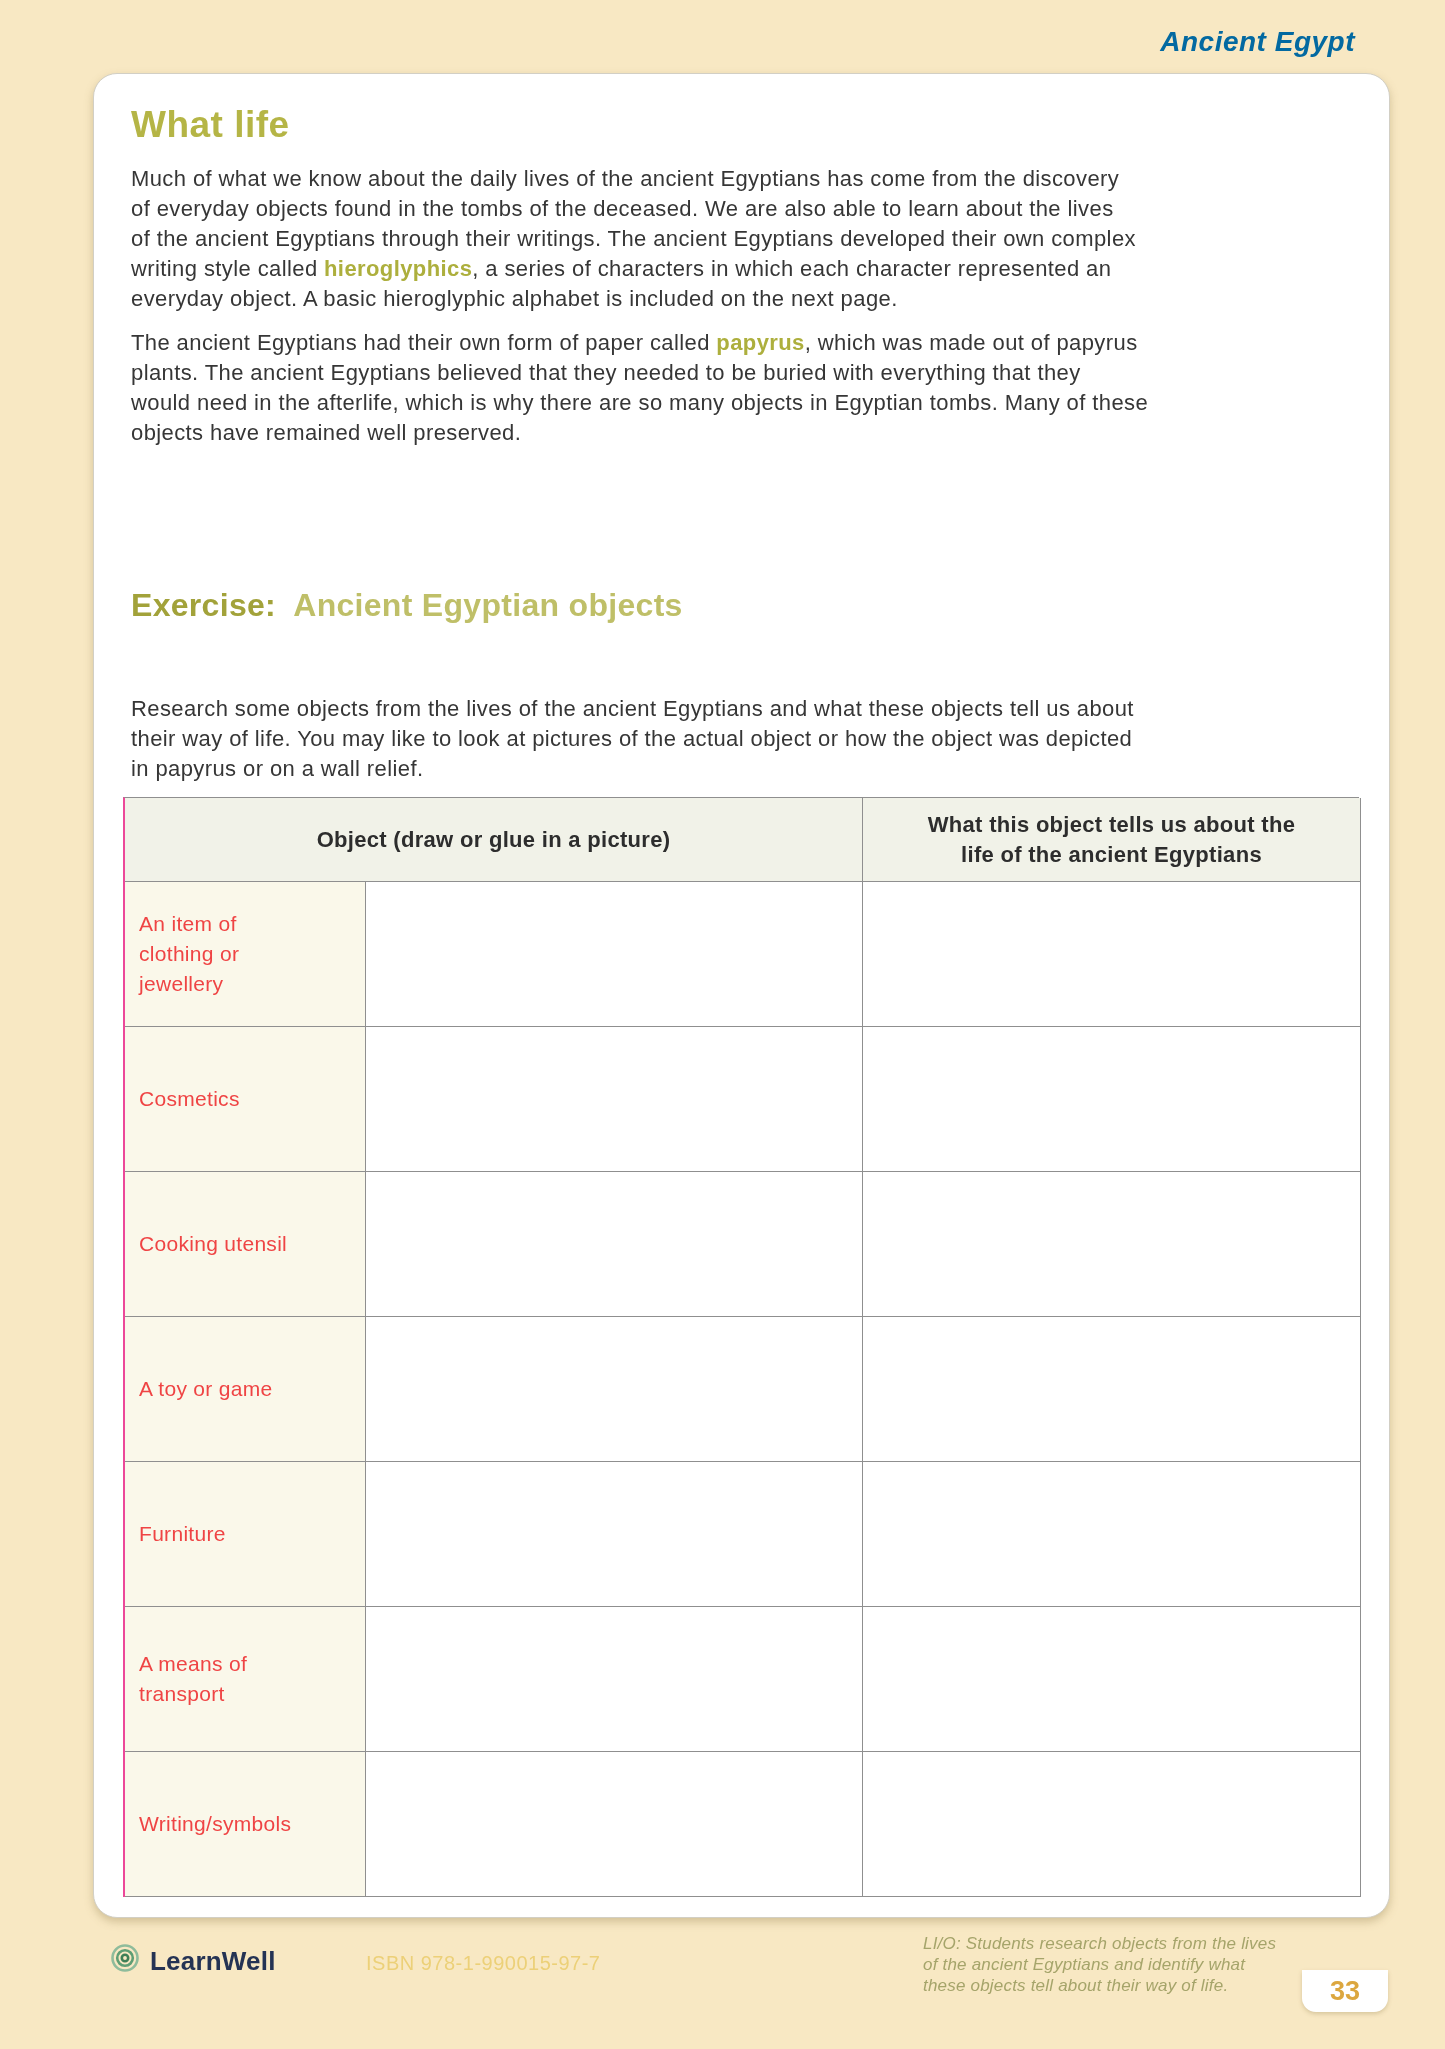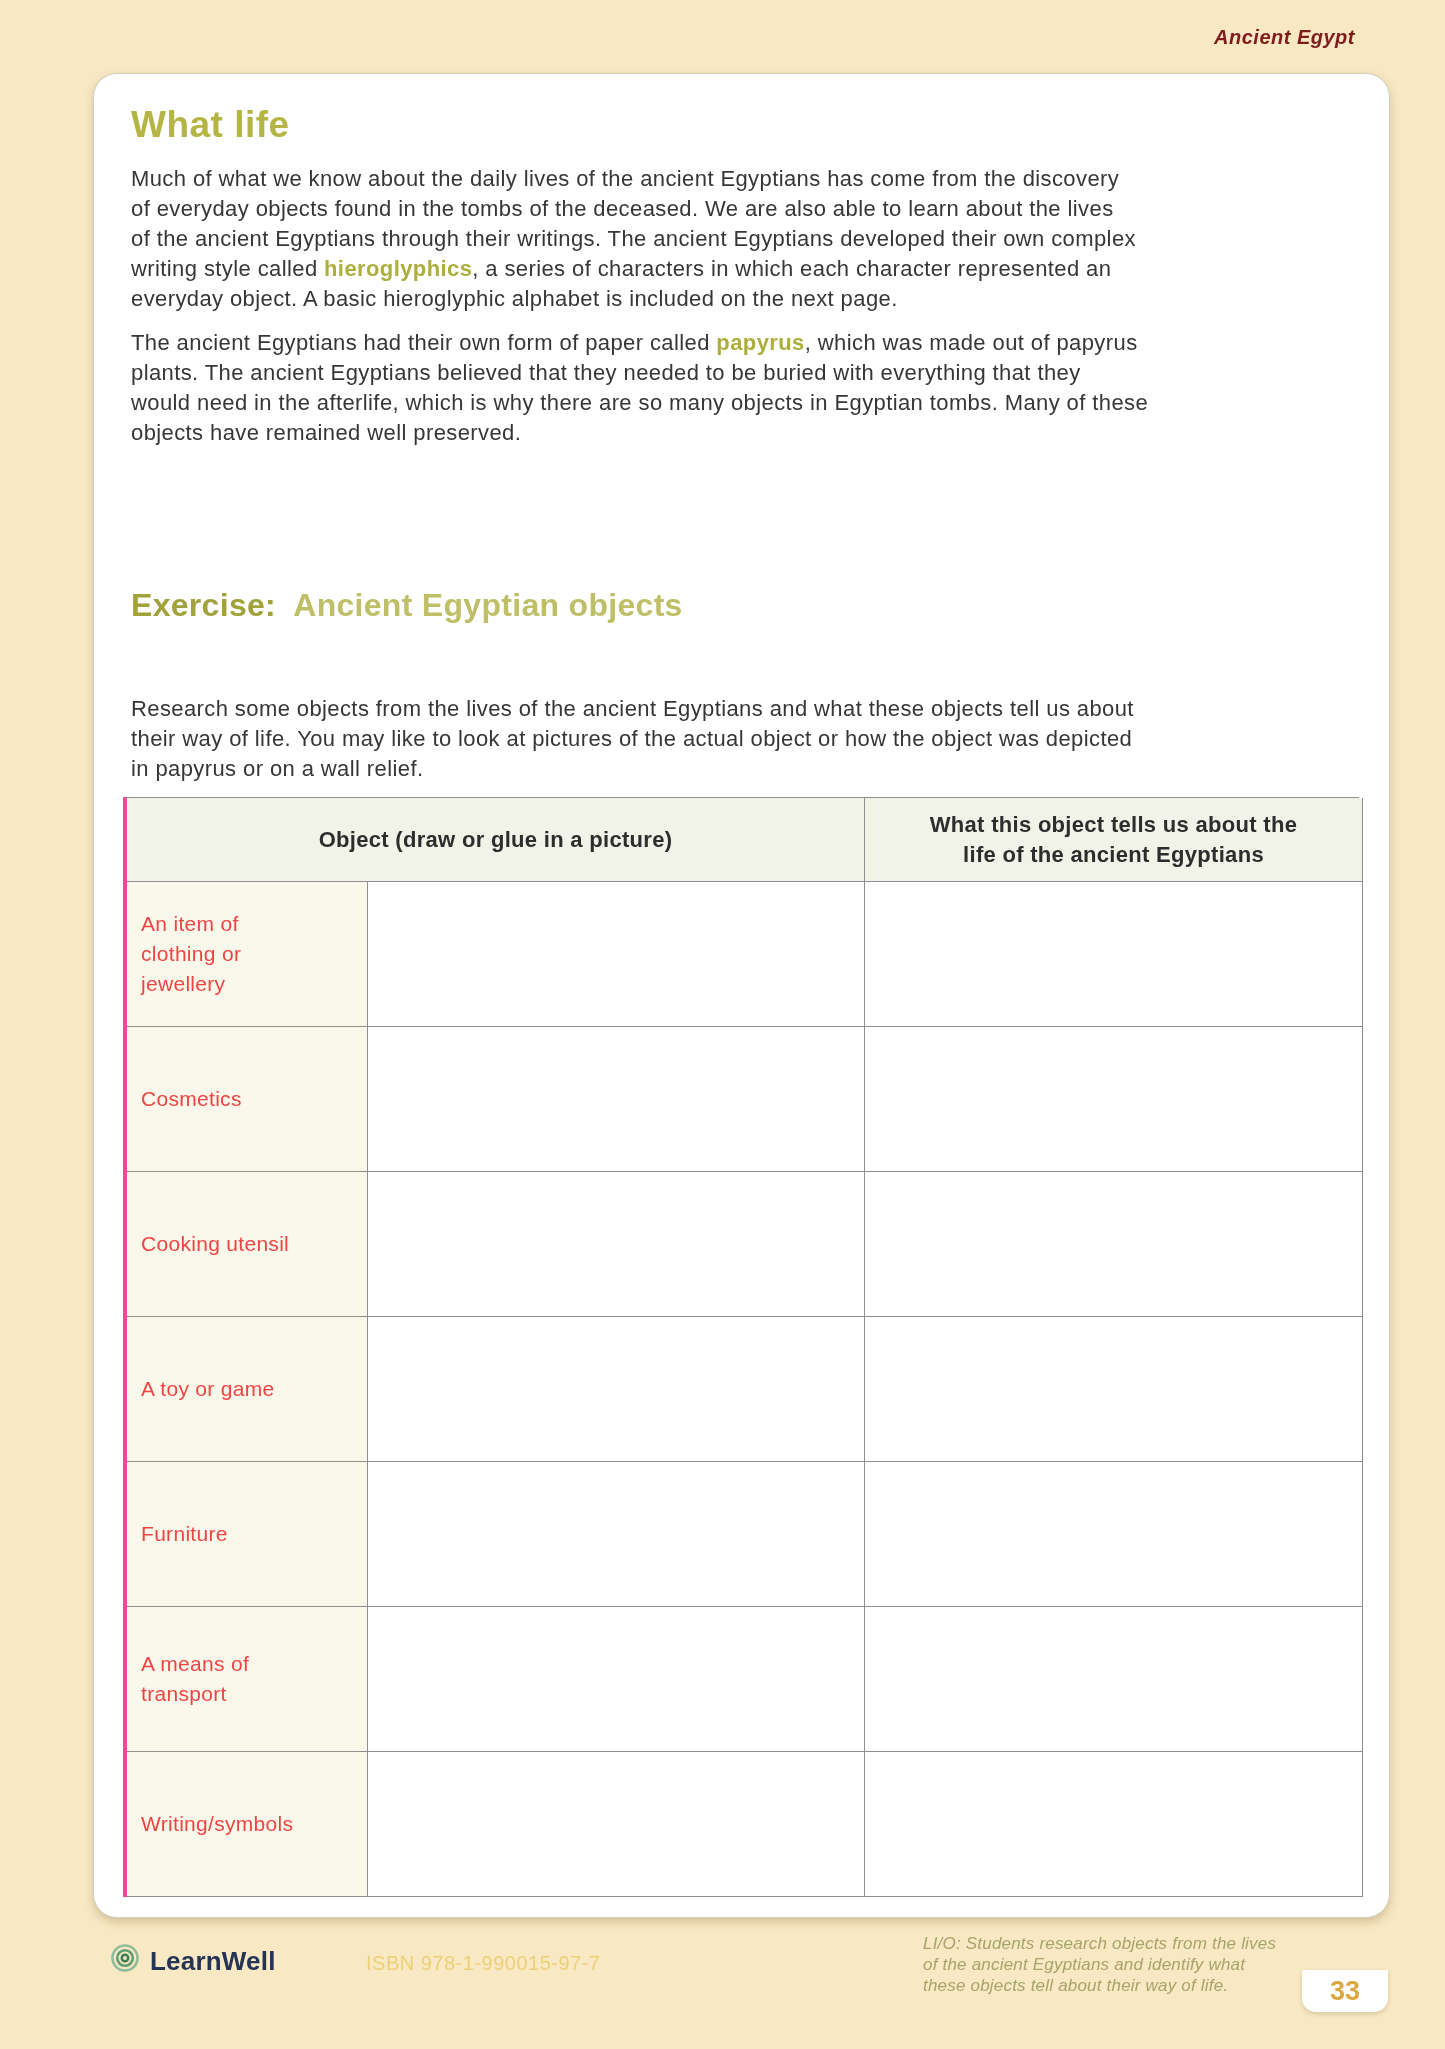--- a/index.html
+++ b/index.html
@@ -8,22 +8,22 @@
     position:relative;
     background:#f8e8c3;
     font-family:"Liberation Sans", sans-serif;
     color:#333;
     overflow:hidden;
   }
 
   
   .page-header {
     position:absolute; top:26px; right:90px;
-    font-size:20px; font-weight:bold; font-style:italic;
-    color:#7f1d1d; letter-spacing:0.5px;
+    font-size:28px; font-weight:bold; font-style:italic;
+    color:#0369a1; letter-spacing:0.5px;
   }
   .card {
     position:absolute; left:93px; top:73px;
     width:1297px; height:1845px;
     background:#fff;
     border:1px solid #d2cfc5;
     border-radius:24px;
     box-shadow:0 4px 9px rgba(140,120,70,0.35);
   }
 
@@ -50,21 +50,21 @@
   .p3 { top:620px; }
 
   
   .obj-table {
     position:absolute; left:29px; top:723px;
     width:1236px;
     display:grid;
     grid-template-columns:241px 497px 498px;
     grid-template-rows:84px repeat(7,145px);
     border-top:1px solid #8f8f8f;
-    border-left:4px solid #ec4899;
+    border-left:2px solid #ec4899;
   }
   .obj-table > div {
     border-right:1px solid #8f8f8f;
     border-bottom:1px solid #8f8f8f;
   }
   .th {
     background:#f1f2e8;
     display:flex; align-items:center; justify-content:center;
     text-align:center;
     font-weight:bold; font-size:22px; line-height:30px; color:#2d2d2d;

